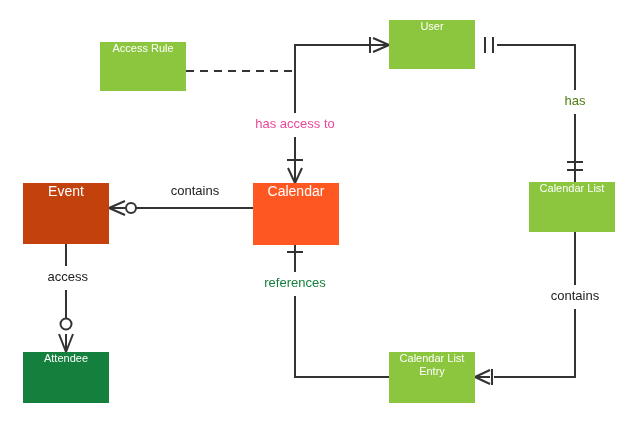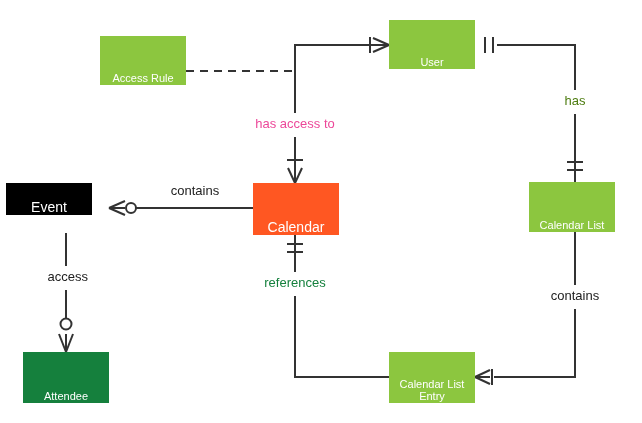--- a/index.html
+++ b/index.html
@@ -21,21 +21,21 @@
   #diagram-svg {
     position: absolute;
     left: 0;
     top: 0;
     width: 642px;
     height: 423px;
   }
   .entity-box {
     position: absolute;
     display: flex;
-    align-items: flex-end;
+    align-items: flex-start;
     justify-content: center;
     text-align: center;
     color: #ffffff;
     line-height: 1.15;
     box-sizing: border-box;
     z-index: 5;
   }
   .entity-label {
     display: block;
     width: 100%;
@@ -129,33 +129,33 @@
       <g>
         <path d="M 492 369 L 492 385"></path>
         <path d="M 475 377 L 490 370"></path>
         <path d="M 475 377 L 490 377"></path>
         <path d="M 475 377 L 490 384"></path>
       </g>
 
     </g>
   </svg>
 
-  <div class="entity-box" style="left: 100px; top: 36px; width: 86px; height: 49px; background: rgb(140, 198, 63); font-size: 11px;">
+  <div class="entity-box" style="left: 100px; top: 42px; width: 86px; height: 49px; background: rgb(140, 198, 63); font-size: 11px;">
     <span class="entity-label">Access Rule</span>
   </div>
 
   <div class="entity-box" style="left: 389px; top: 20px; width: 86px; height: 49px; background: rgb(140, 198, 63); font-size: 11px;">
     <span class="entity-label">User</span>
   </div>
 
-  <div class="entity-box" style="left: 6px; top: 183px; width: 86px; height: 32px; background: #000000; font-size: 14px;">
+  <div class="entity-box" style="left: 23px; top: 183px; width: 86px; height: 61px; background: #c2410c; font-size: 14px;">
     <span class="entity-label">Event</span>
   </div>
 
-  <div class="entity-box" style="left: 253px; top: 183px; width: 86px; height: 52px; background: rgb(255, 87, 34); font-size: 14px;">
+  <div class="entity-box" style="left: 253px; top: 183px; width: 86px; height: 62px; background: rgb(255, 87, 34); font-size: 14px;">
     <span class="entity-label">Calendar</span>
   </div>
 
   <div class="entity-box" style="left: 529px; top: 182px; width: 86px; height: 50px; background: rgb(140, 198, 63); font-size: 11px;">
     <span class="entity-label">Calendar List</span>
   </div>
 
   <div class="entity-box" style="left: 23px; top: 352px; width: 86px; height: 51px; background: #15803d; font-size: 11px;">
     <span class="entity-label">Attendee</span>
   </div>

